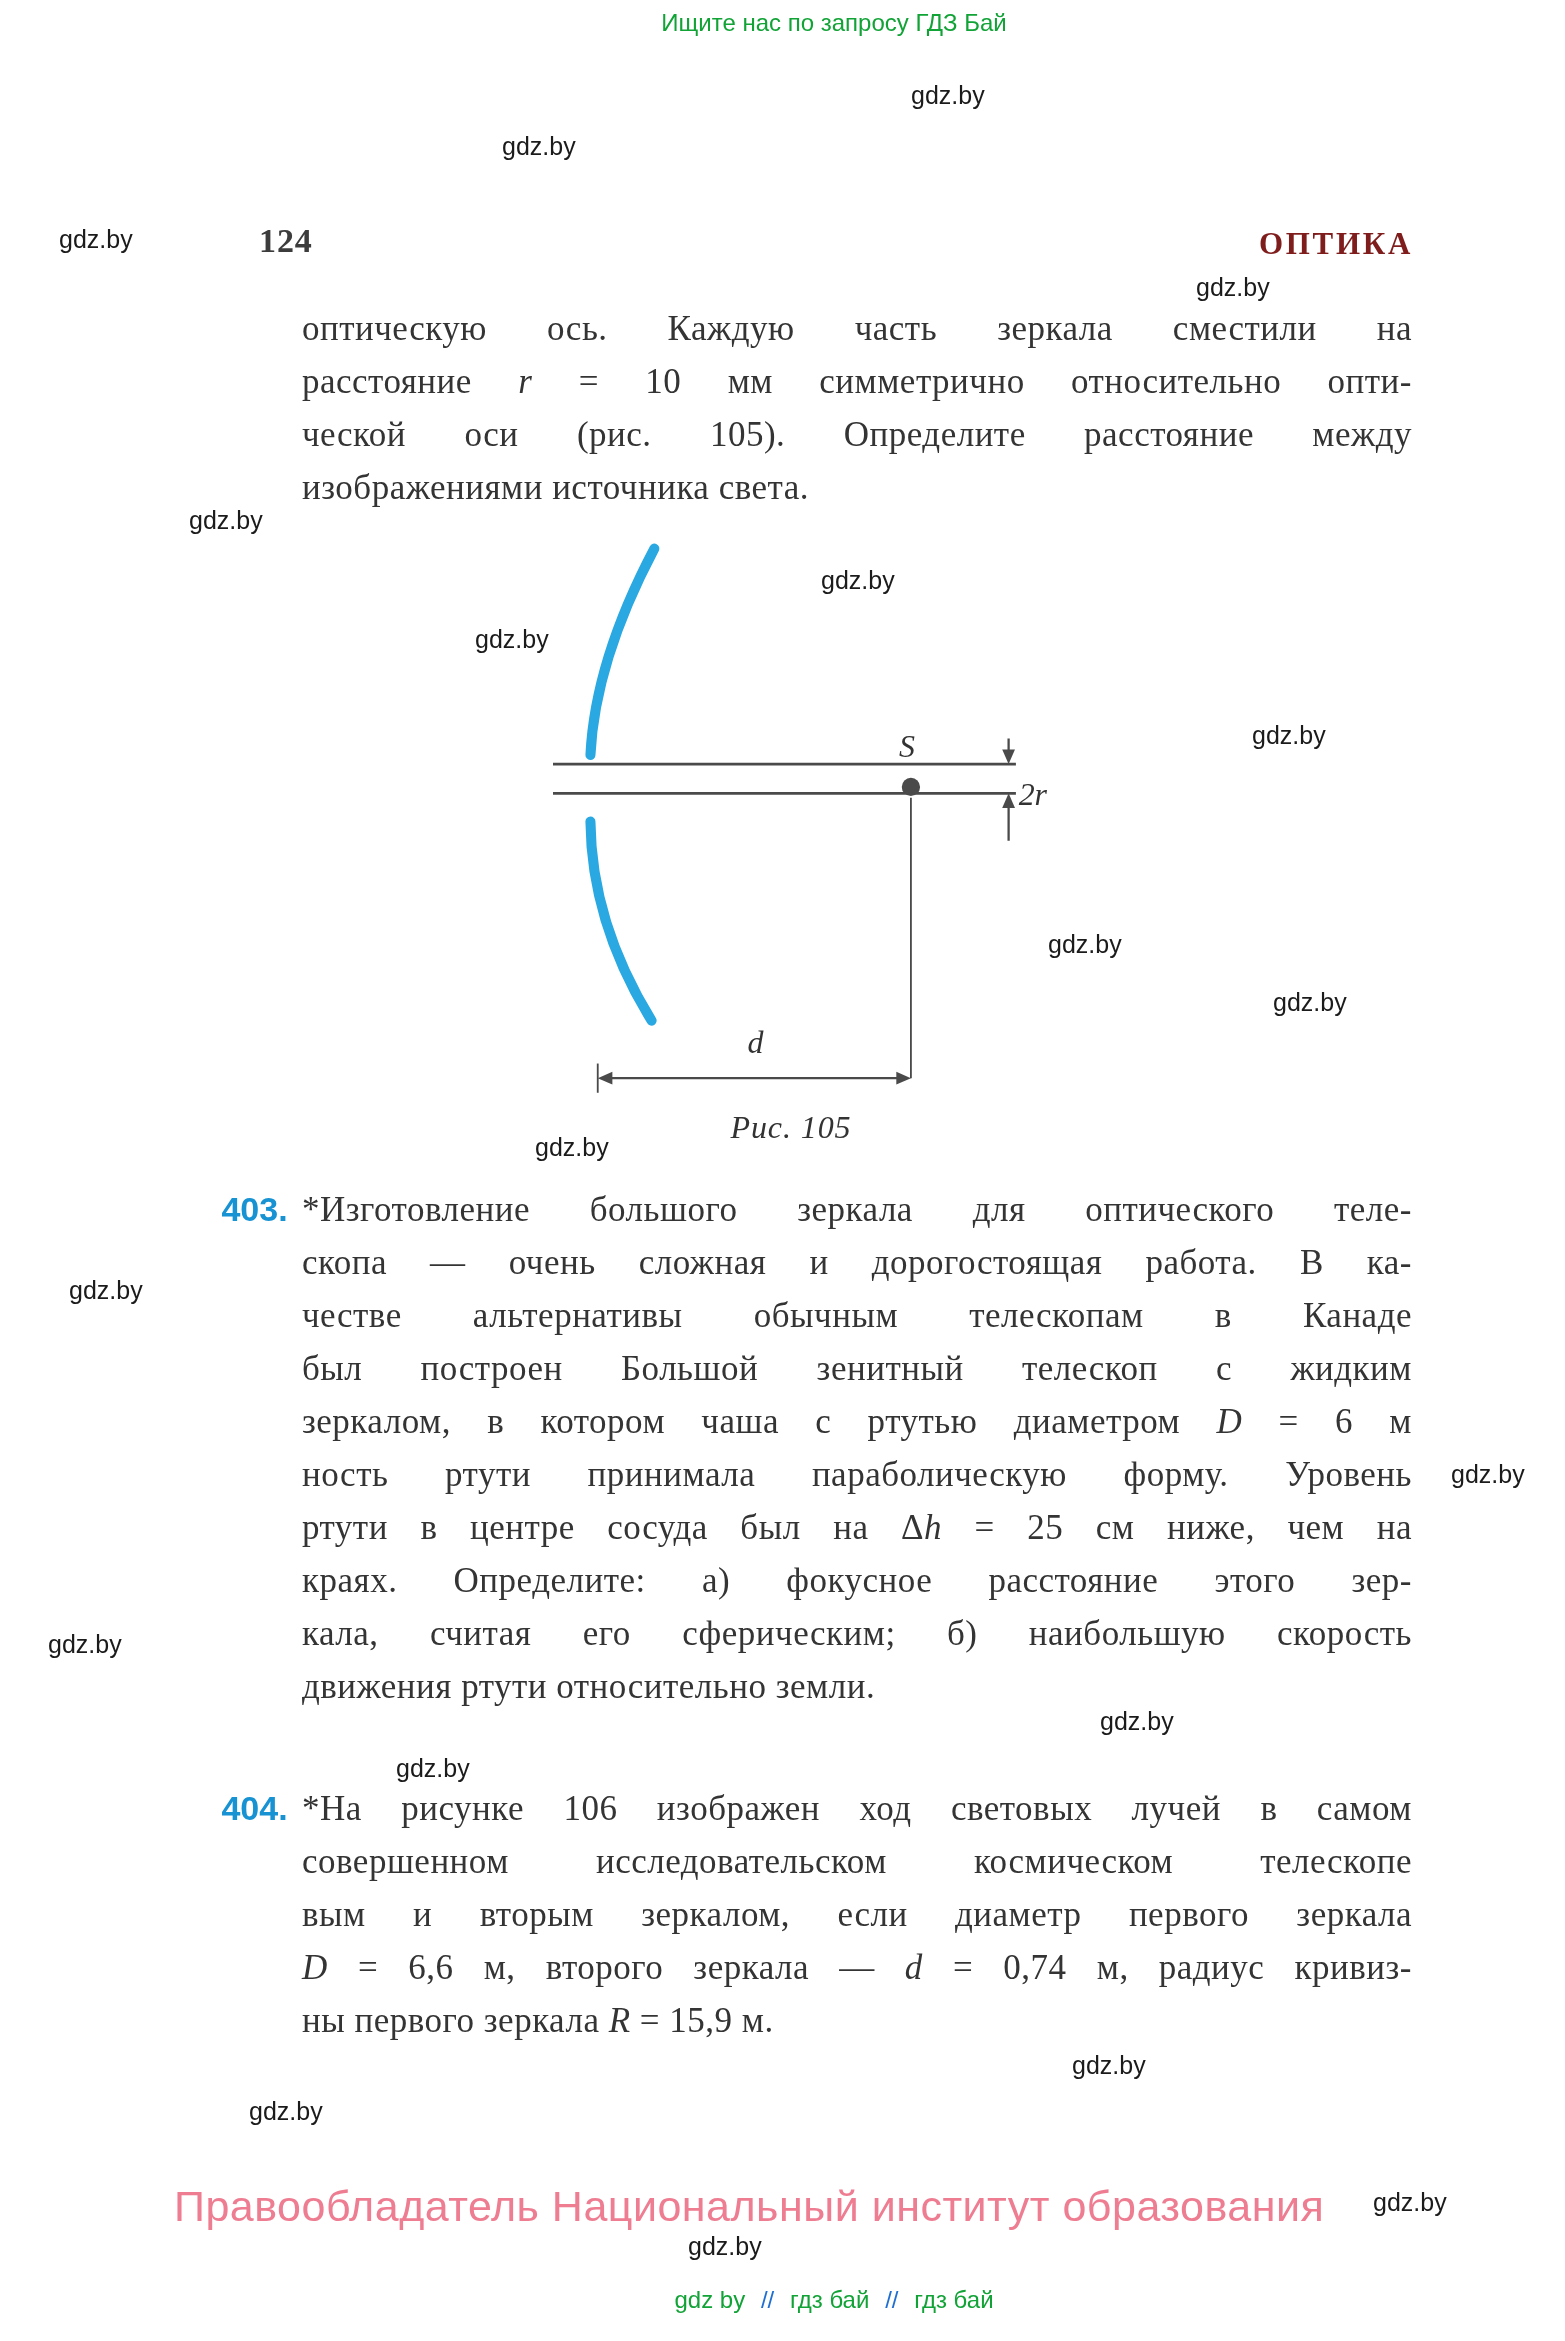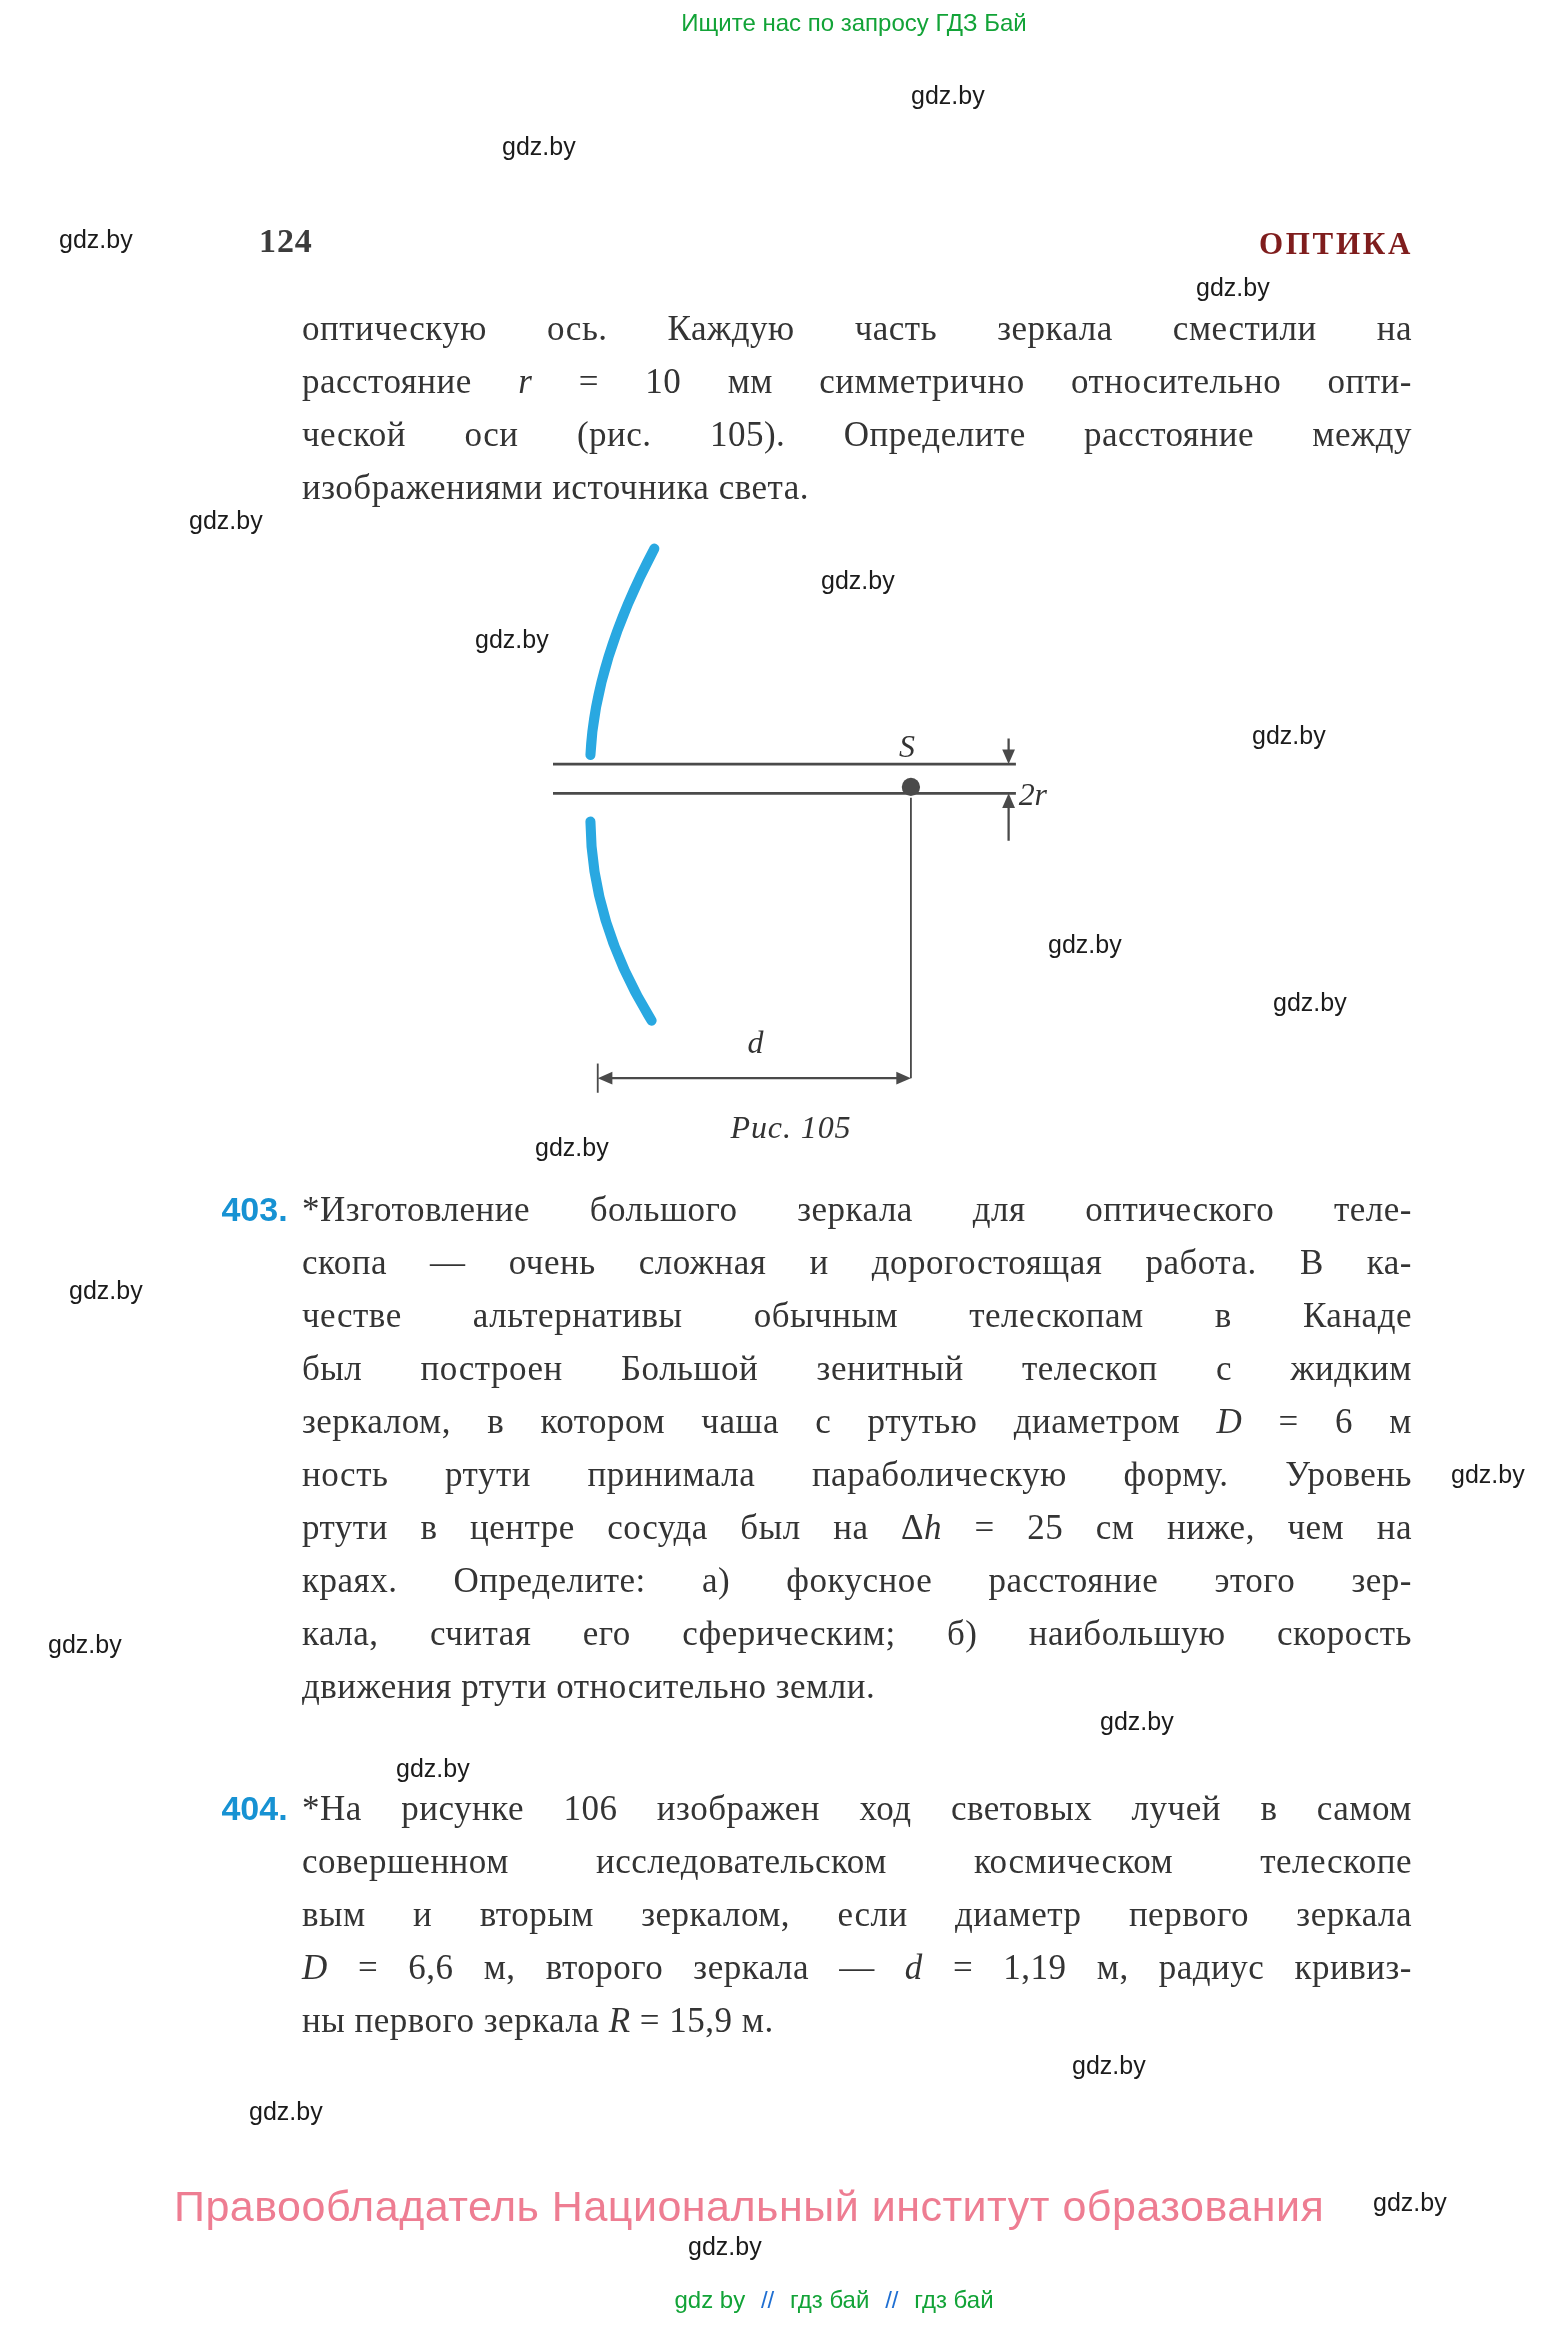--- a/index.html
+++ b/index.html
@@ -11,21 +11,21 @@
   }
   .wm {
     position:absolute;
     font-family:"Liberation Sans", sans-serif;
     font-size:25px; color:var(--watermark-ink, #1b1b1b);
     white-space:nowrap;
   }
   .banner {
     position:absolute; top:9.1px; left:834px; transform:translateX(-50%);
     font-family:"Liberation Sans", sans-serif;
-    font-size:24px; color:var(--green, #12a337); white-space:nowrap;margin-left:20px;
+    font-size:24px; color:var(--green, #12a337); white-space:nowrap;
   }
   .page-number {
     position:absolute; left:259px; top:222px;
     font-size:34px; font-weight:bold; letter-spacing:0.9px; color:#3c3c3c;
   }
   .section-title {
     position:absolute; right:152px; top:226px;
     font-size:31px; font-weight:bold; letter-spacing:2.7px; color:#7f1d1d;
   }
   .para {
@@ -130,21 +130,21 @@
         <div class="line"><span>движения ртути относительно земли.</span></div>
       </div>
   </div>
 
   <div class="para" id="p404">
     <span class="problem-number">404.</span>
     <div>
         <div class="line"><span>*На рисунке 106 изображен ход световых лучей в самом</span></div>
         <div class="line"><span>совершенном исследовательском космическом телескопе</span></div>
         <div class="line"><span>вым и вторым зеркалом, если диаметр первого зеркала</span></div>
-        <div class="line"><i>D</i><span> = 6,6 м, второго зеркала — </span><i>d</i><span> = 1,19 м, радиус кривиз-</span></div>
+        <div class="line"><i>D</i><span> = 6,6 м, второго зеркала — </span><i>d</i><span> = 0,74 м, радиус кривиз-</span></div>
         <div class="line"><span>ны первого зеркала </span><i>R</i><span> = 15,9 м.</span></div>
       </div>
   </div>
 
   <div class="copyright">Правообладатель Национальный институт образования</div>
 
   <div class="links">
     <span class="g">gdz by</span>
     <span class="b">//</span>
     <span class="g">гдз бай</span>

